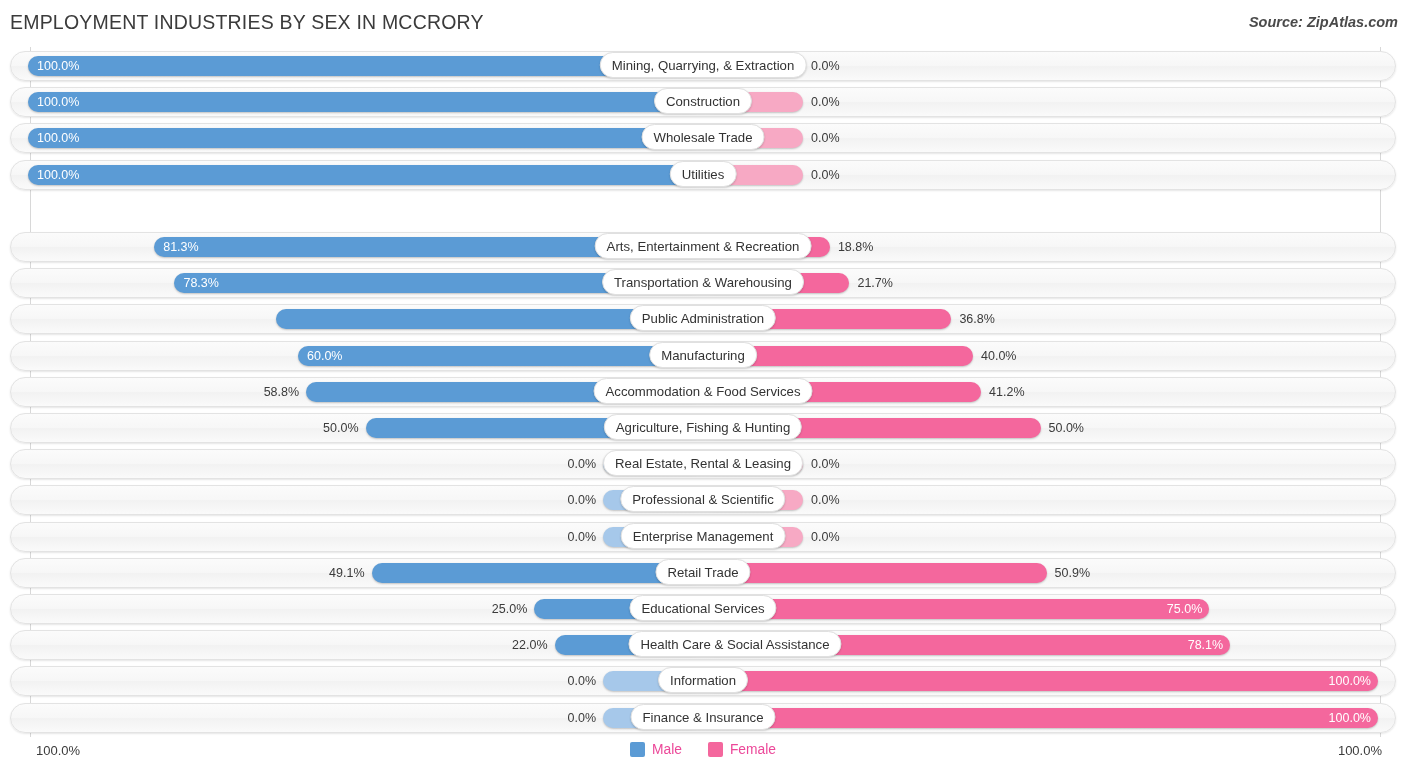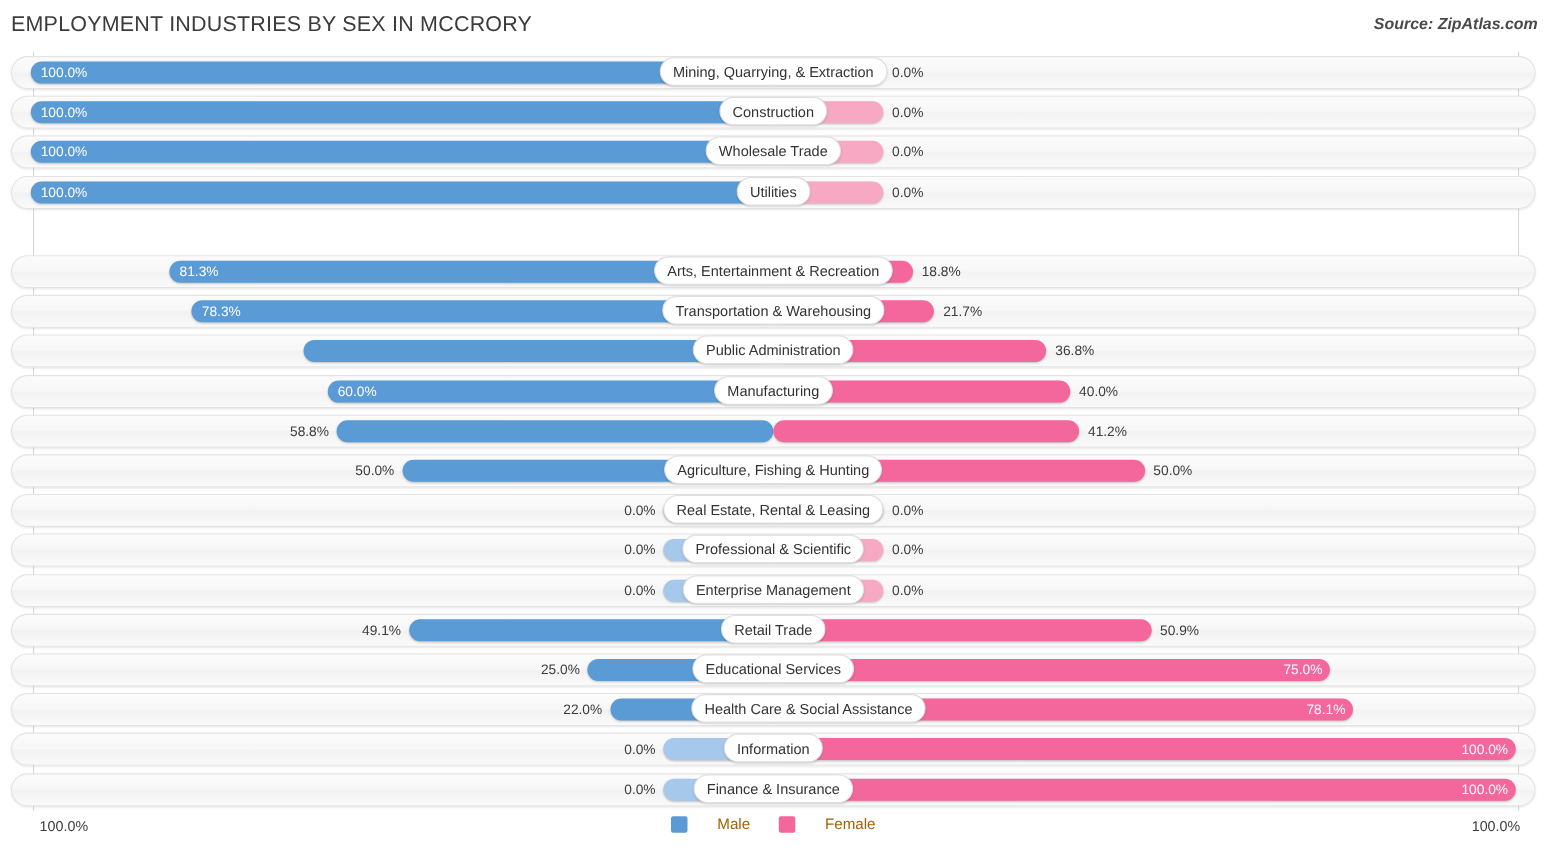--- a/index.html
+++ b/index.html
@@ -163,22 +163,21 @@
     display: flex;
     align-items: center;
     gap: 7px;
   }
   .legend-swatch {
     width: 15px; height: 15px;
     border-radius: 2px;
   }
   .legend-label {
     font-size: 13.8px;
-    color: #a16207;
-    margin-left: 20px;
+    color: #ec4899;
   }
 </style>
 </head>
 <body>
 
 <div id="chart-root">
 
   <div class="header">
     <div class="chart-title">EMPLOYMENT INDUSTRIES BY SEX IN MCCRORY</div>
     <div class="chart-source">Source: ZipAtlas.com</div>
@@ -250,20 +249,21 @@
         <div class="bar-value male-side inside" style="left: 297px;">60.0%</div>
         <div class="bar-value female-side" style="left: 971px;">40.0%</div>
         <div class="cat-pill" style="left: 693px;">Manufacturing</div>
       </div>
       <div class="row" style="top: 329.8px;">
         <div class="track"></div>
         <div class="bar male" style="left: 296.1px; width: 396.9px;"></div>
         <div class="bar female" style="left: 693px; width: 278.1px;"></div>
         <div class="bar-value male-side" style="left: 234.1px; width: 55px; text-align: right;">58.8%</div>
         <div class="bar-value female-side" style="left: 979.1px;">41.2%</div>
+        <div class="cat-pill" style="left: 693px;">Accommodation &amp; Food Services</div>
       </div>
       <div class="row" style="top: 366px;">
         <div class="track"></div>
         <div class="bar male" style="left: 355.5px; width: 337.5px;"></div>
         <div class="bar female" style="left: 693px; width: 337.5px;"></div>
         <div class="bar-value male-side" style="left: 293.5px; width: 55px; text-align: right;">50.0%</div>
         <div class="bar-value female-side" style="left: 1038.5px;">50.0%</div>
         <div class="cat-pill" style="left: 693px;">Agriculture, Fishing &amp; Hunting</div>
       </div>
       <div class="row" style="top: 402.2px;">

